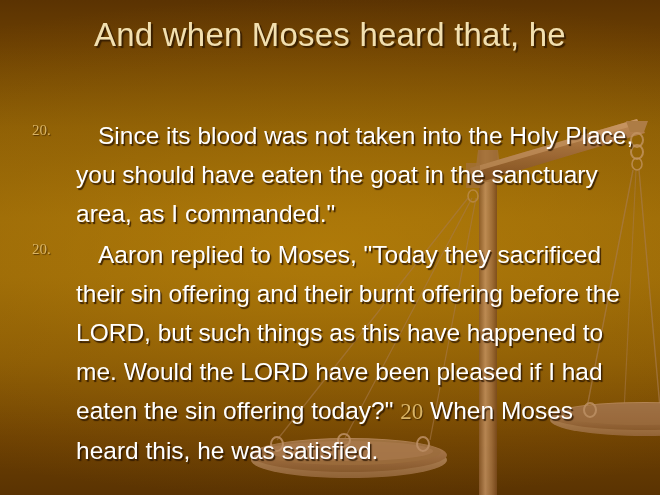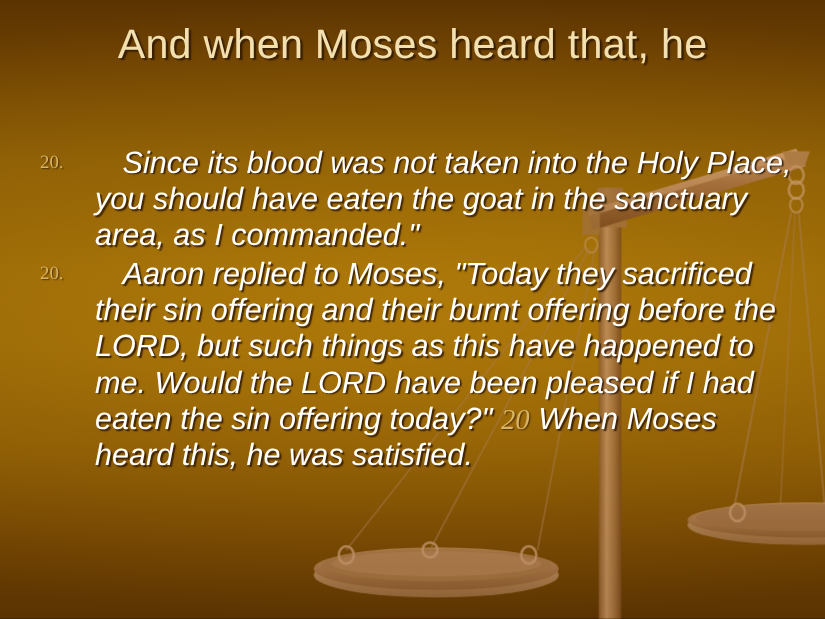--- a/index.html
+++ b/index.html
@@ -73,24 +73,23 @@
     top: 6px;
     font-family: "Liberation Serif", serif;
     font-size: 15px;
     color: #d9b466;
     text-shadow: 1px 1px 1px rgba(40,20,0,0.6);
   }
   .verse-text {
     display: block;
     font-family: "Liberation Sans", sans-serif;
     font-size: 24.5px;
-    line-height: 29px;
+    line-height: 39px;
     color: #ffffff;
     text-shadow: 1.5px 1.5px 1px rgba(45,22,0,0.85);
-    font-style: italic;
   }
   .verse-text .lead {
     display: inline-block;
     width: 22px;
   }
   .inline-num {
     font-family: "Liberation Serif", serif;
     font-size: 23px;
     color: #d9b466;
     text-shadow: 1px 1px 1px rgba(40,20,0,0.6);

